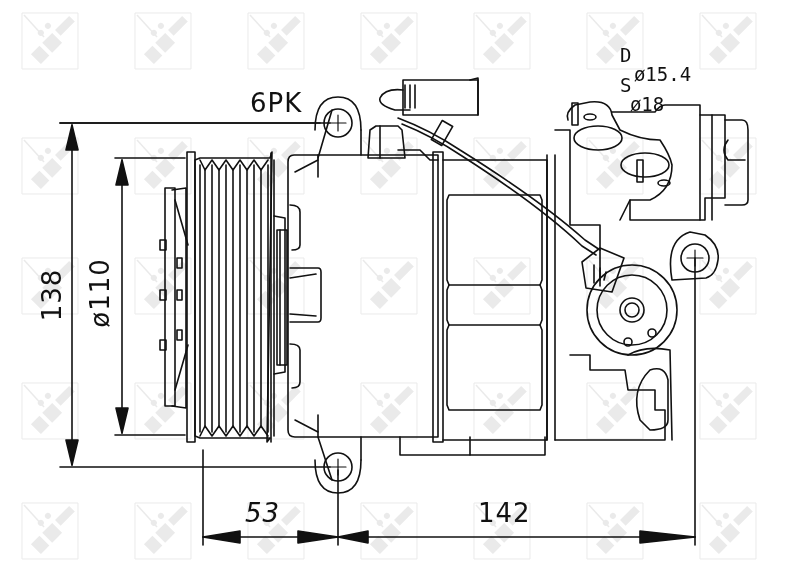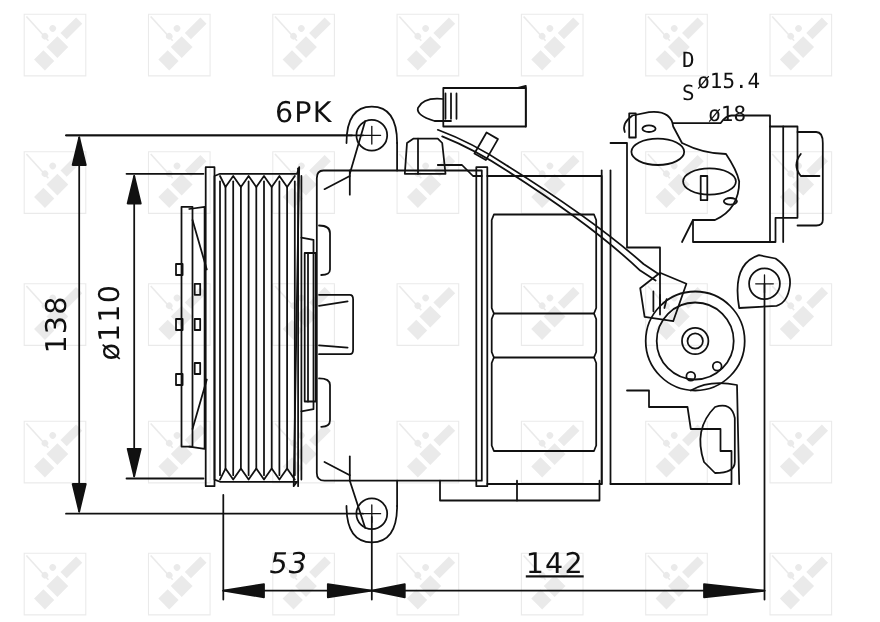--- a/index.html
+++ b/index.html
@@ -552,20 +552,20 @@
     </g>
   </g>
 </svg>
 
 <div class="spec" style="left:597px; top:27px;">
   <span>D</span>
   <span style="margin-left:14px;">ø15.4</span>
 </div>
 <div class="spec" style="left:597px; top:57px;">
   <span>S</span>
-  <span style="margin-left:24px;">ø18</span>
+  <span style="margin-left:10px;">ø18</span>
 </div>
 
 <div class="dim-label" style="left:202px; top:90px;margin-left:48px;">6PK</div>
 <div class="dim-label rot" style="left:22px; top:282px; width:60px; text-align:center;">138</div>
 <div class="dim-label rot" style="left:60px; top:280px; width:80px; text-align:center;">ø110</div>
 <div class="dim-label" style="left:245px; top:500px;font-style:italic;">53</div>
-<div class="dim-label" style="left:478px; top:500px;text-decoration:underline;">142</div>
+<div class="dim-label" style="left:478px; top:500px;">142</div>
 
 </body></html>

